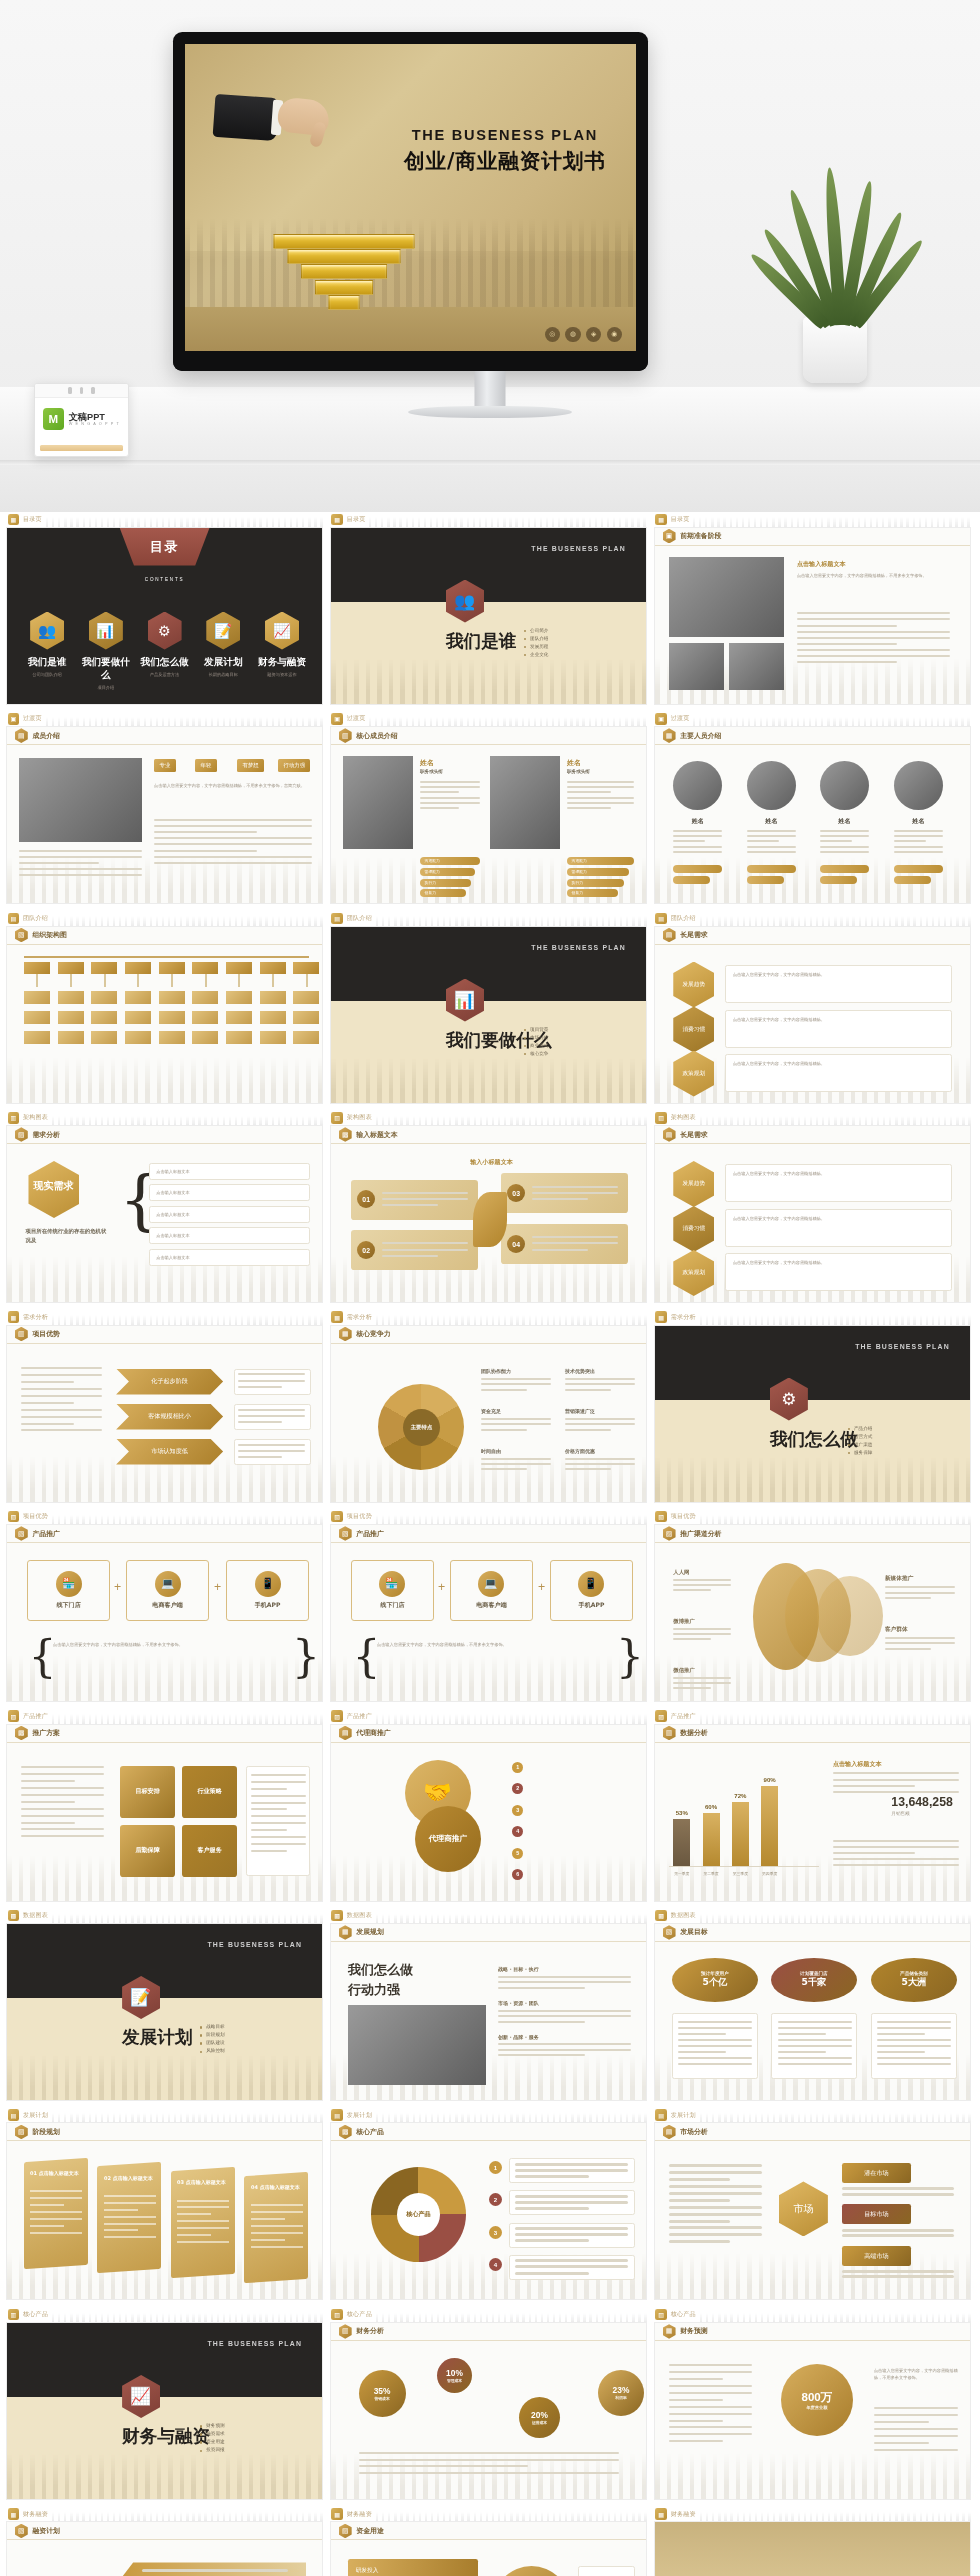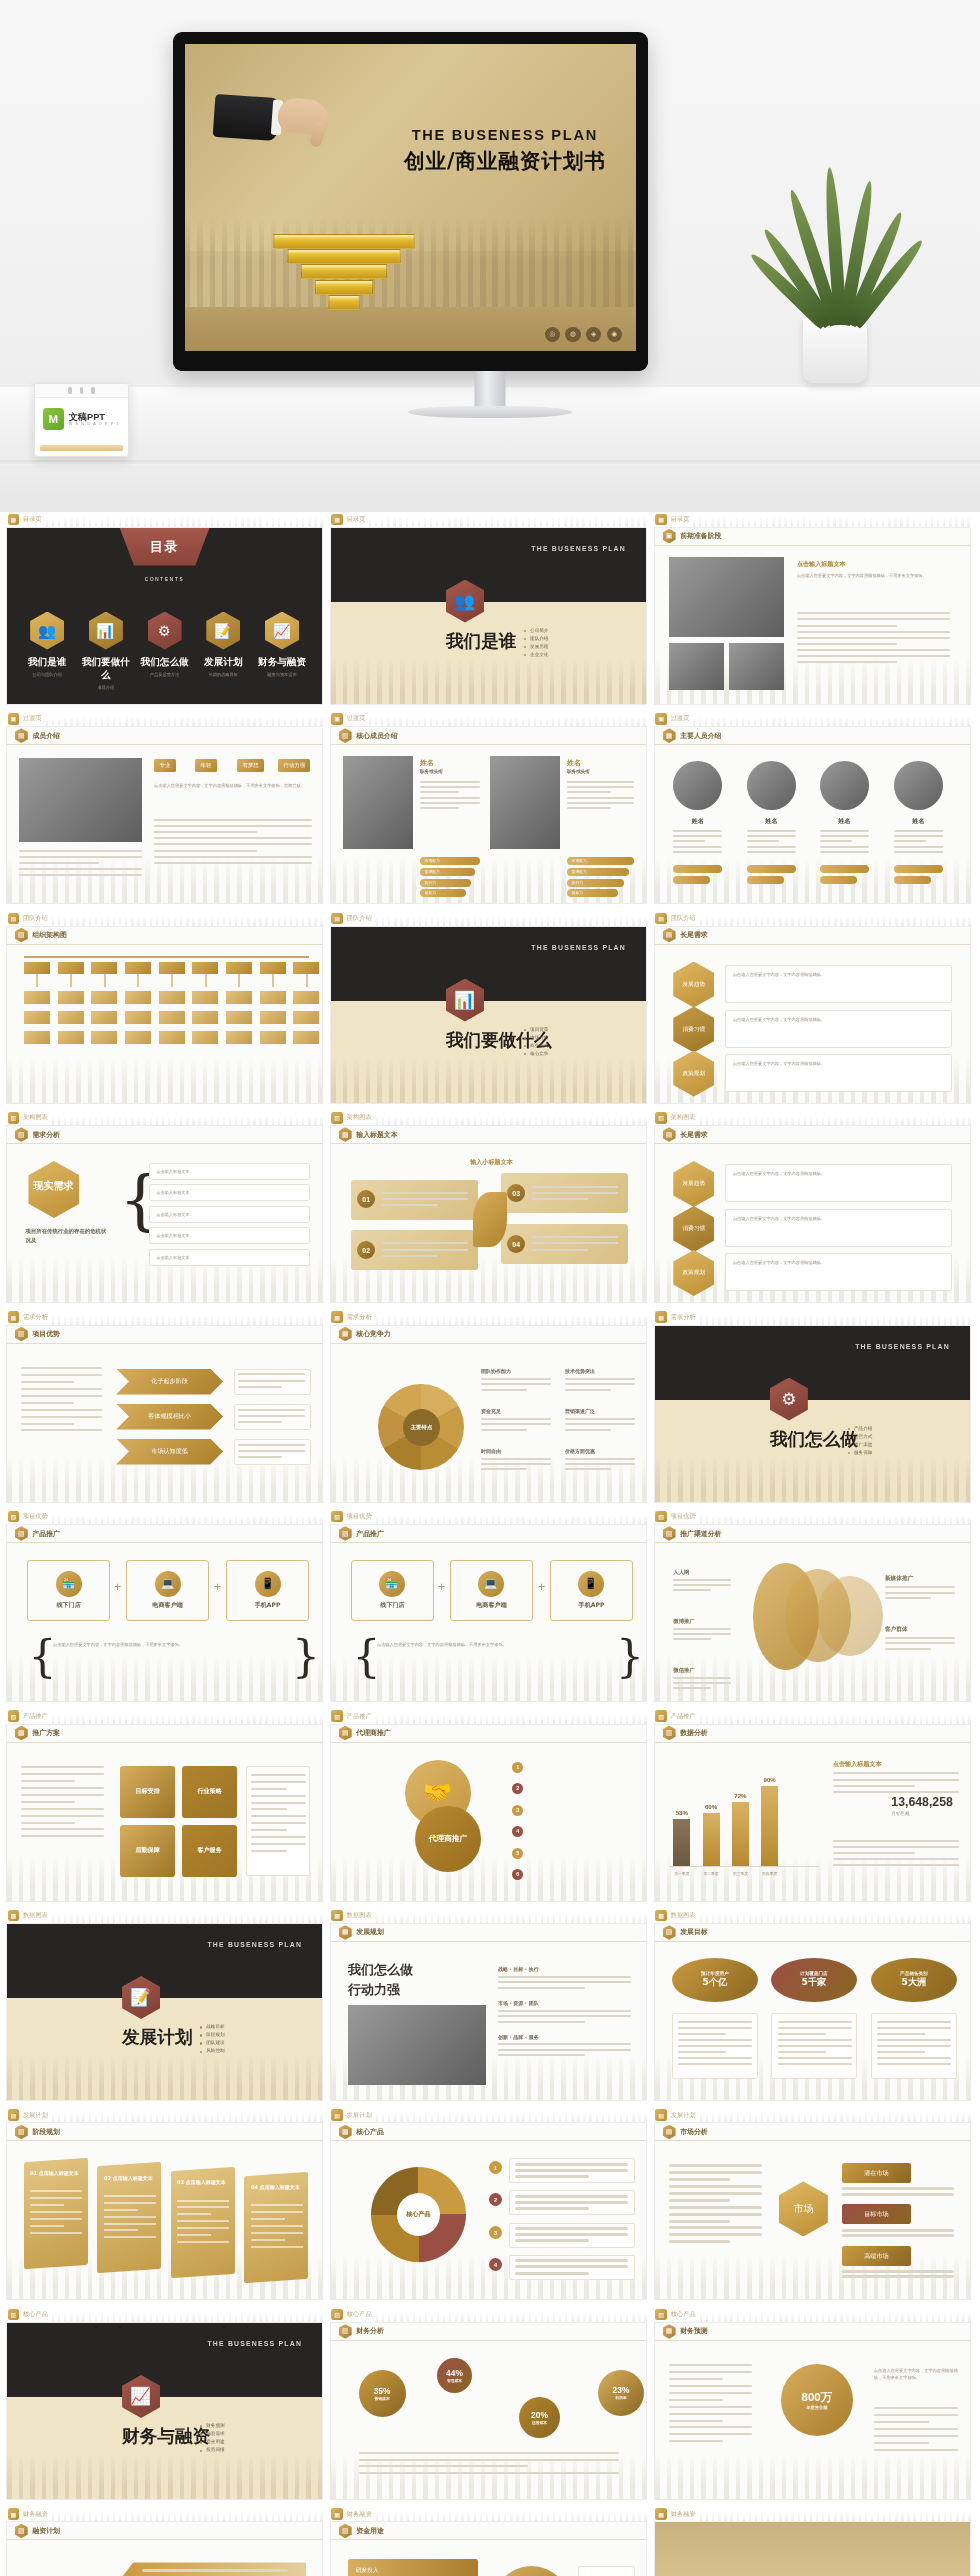--- a/index.html
+++ b/index.html
@@ -1280,21 +1280,21 @@
             <div class="hexmini">▥</div>
             <div class="sl-top-t">财务分析</div>
           </div>
           <div class="sl-rule"></div>
           <div class="sl-city"></div>
           <div class="circ" style="position: absolute; left: 27.6px; top: 47px; width: 47px; height: 47px; background: linear-gradient(135deg, rgb(201, 154, 63), rgb(138, 102, 34)); flex-direction: column;">
             <div style="font-size: 8.4px; font-weight: bold;">35%</div>
             <div style="font-size: 3.8px; opacity: 0.9; font-family: &quot;DejaVu Sans&quot;, sans-serif;">营销成本</div>
           </div>
           <div class="circ" style="position: absolute; left: 106px; top: 35px; width: 35px; height: 35px; background: linear-gradient(135deg, rgb(154, 79, 68), rgb(138, 102, 34)); flex-direction: column;">
-            <div style="font-size: 8.4px; font-weight: bold;">44%</div>
+            <div style="font-size: 8.4px; font-weight: bold;">10%</div>
             <div style="font-size: 3.8px; opacity: 0.9; font-family: &quot;DejaVu Sans&quot;, sans-serif;">管理成本</div>
           </div>
           <div class="circ" style="position: absolute; left: 188px; top: 74px; width: 41px; height: 41px; background: linear-gradient(135deg, rgb(177, 132, 44), rgb(138, 102, 34)); flex-direction: column;">
             <div style="font-size: 8.4px; font-weight: bold;">20%</div>
             <div style="font-size: 3.8px; opacity: 0.9; font-family: &quot;DejaVu Sans&quot;, sans-serif;">运营成本</div>
           </div>
           <div class="circ" style="position: absolute; left: 267px; top: 47px; width: 46px; height: 46px; background: linear-gradient(135deg, rgb(215, 174, 93), rgb(138, 102, 34)); flex-direction: column;">
             <div style="font-size: 8.4px; font-weight: bold;">23%</div>
             <div style="font-size: 3.8px; opacity: 0.9; font-family: &quot;DejaVu Sans&quot;, sans-serif;">利润率</div>
           </div>

